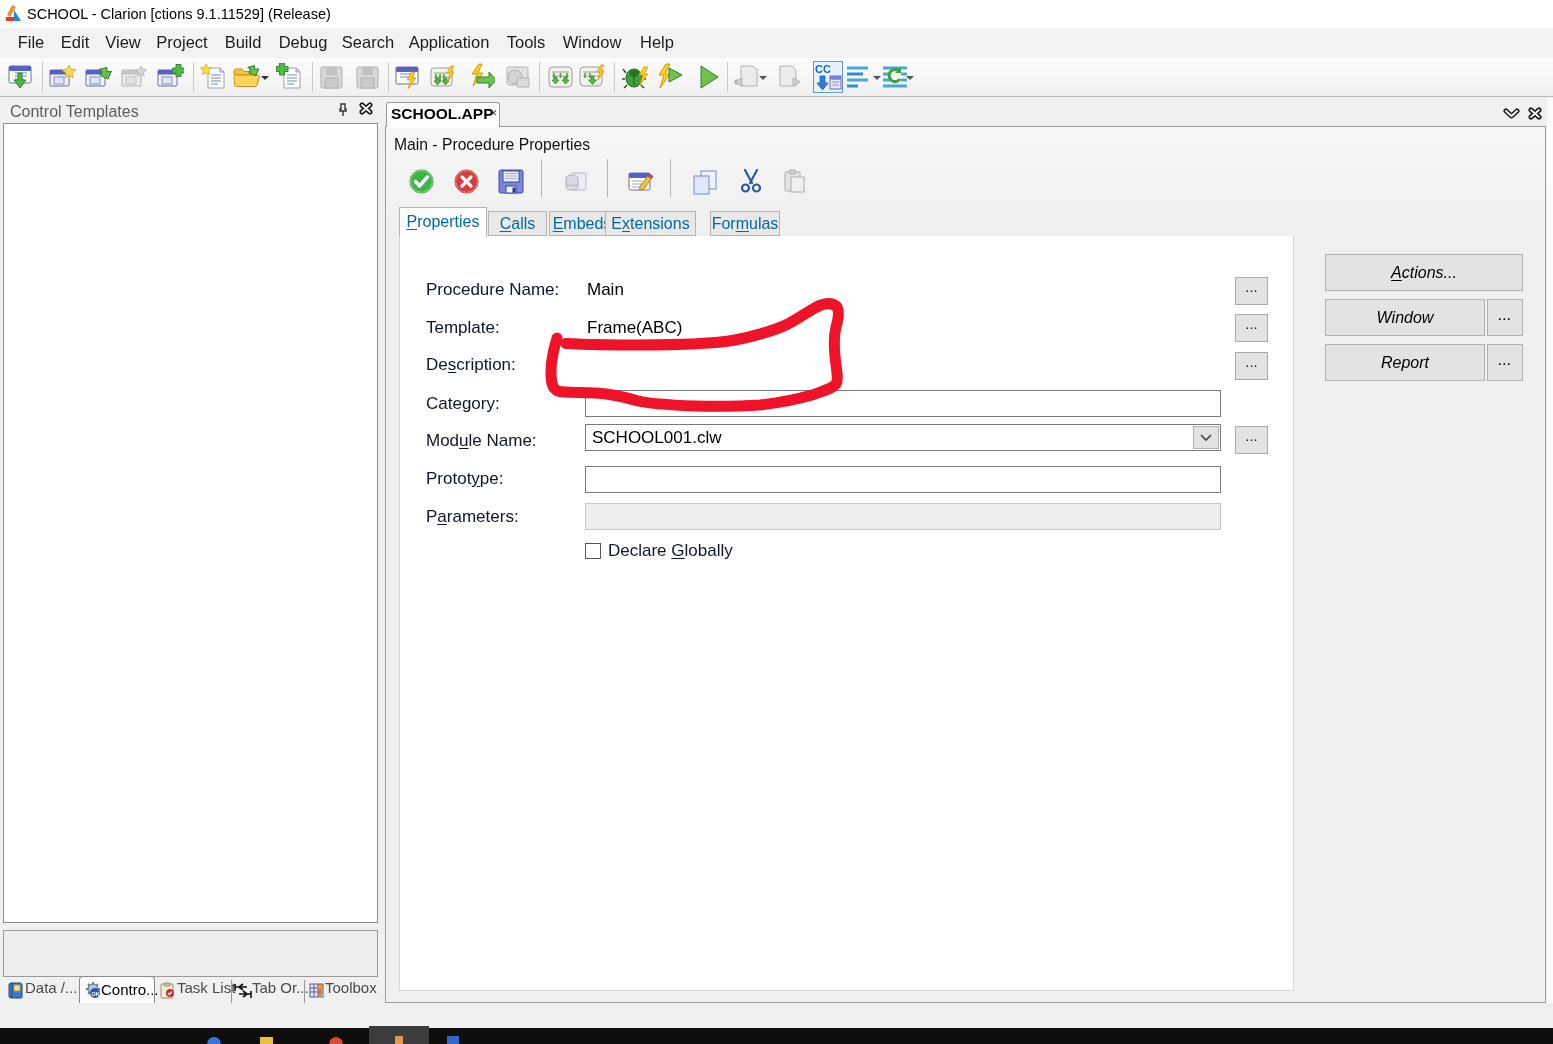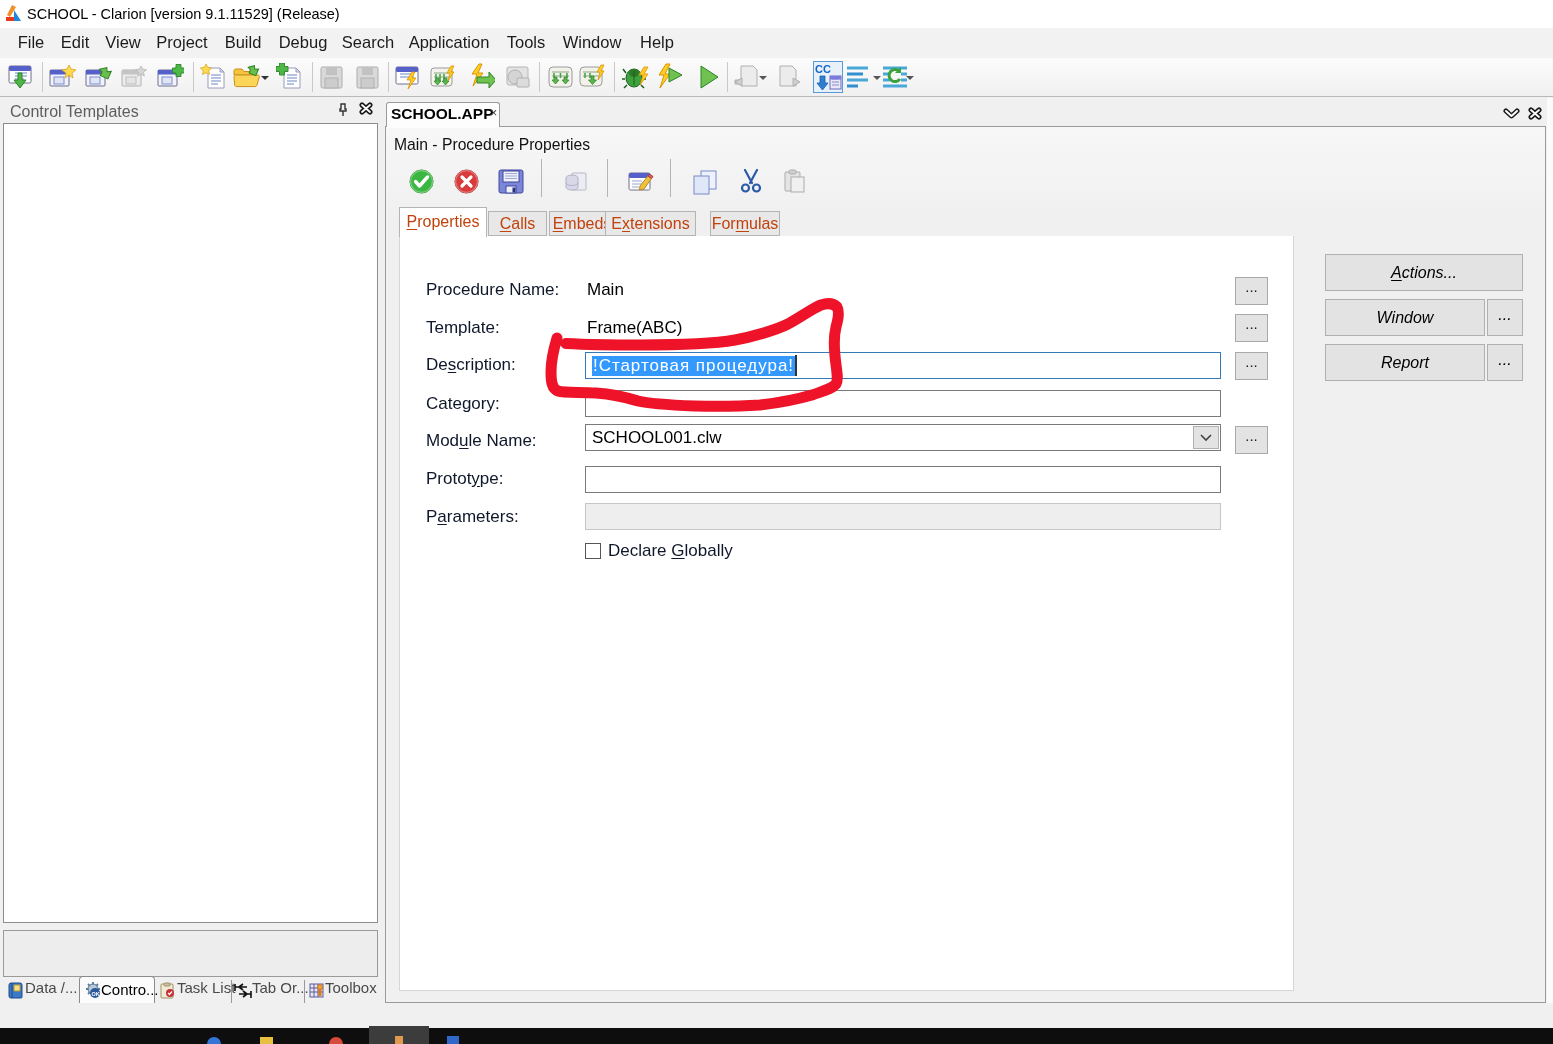--- a/index.html
+++ b/index.html
@@ -34,21 +34,21 @@
 #docwell { left:385px; top:126px; width:1161px; height:877px; background:linear-gradient(#f7f7f7, #f0f0f0 90px, #f0f0f0); border:1px solid #9b9b9b; }
 #doctab { left:386px; top:102px; width:114px; height:25px; background:#fdfdfd; border:1px solid #9b9b9b; border-bottom:none; border-radius:3px 3px 0 0; }
 #doctabtext { left:391px; top:105px; font-size:15.5px; font-weight:bold; color:#000; }
 #doctabx { left:490px; top:106px; font-size:12.5px; color:#444; }
 #dochdr { left:394px; top:136px; font-size:15.7px; color:#111; }
 
 
 .isep { position:absolute; width:1px; height:38px; background:#b5b5b5; top:159px; }
 
 
-.ftab { position:absolute; top:211px; height:25px; background:#e8e8e8; border:1px solid #b4b4b4; font-size:16px; color:#c2410c; text-align:center; }
+.ftab { position:absolute; top:211px; height:25px; background:#e8e8e8; border:1px solid #b4b4b4; font-size:16px; color:#0369a1; text-align:center; }
 #tabProps { top:207px; height:30px; background:#fff; border-bottom:none; z-index:3; }
 
 
 #pane { left:399px; top:236px; width:895px; height:755px; background:#fff; border:1px solid #d6d6d6; border-top:none; }
 
 
 .flabel { position:absolute; font-size:17px; color:#0f172a; }
 .fvalue { position:absolute; font-size:17px; color:#000; }
 .finput { position:absolute; left:585px; width:636px; height:27px; background:#fff; border:1px solid #7a7a7a; }
 .dots { position:absolute; left:1235px; width:33px; height:28px; background:#e3e3e3; border:1px solid #a9a9a9; text-align:center; font-size:15px; color:#222; line-height:18px; }
@@ -64,21 +64,21 @@
 </style>
 </head>
 <body>
 <div id="app">
   <div class="abs" id="titlebar"></div>
   <svg class="abs" style="left:6px;top:4px" width="17" height="20" viewBox="0 0 17 20">
     <polygon points="1,11 6,1 10,3 4,13" fill="#f0912f"></polygon>
     <polygon points="0,13 8,13 8,17 0,17" fill="#e8391d"></polygon>
     <polygon points="8,6 15,17 8,17" fill="#1e88e0"></polygon>
   </svg>
-  <div class="abs" id="titletext">SCHOOL - Clarion [version 9.1.11529] (Release)</div>
+  <div class="abs" id="titletext">SCHOOL - Clarion [ctions 9.1.11529] (Release)</div>
 
   <div class="abs" id="menubar">
     <span class="mi" style="left:31px">File</span>
     <span class="mi" style="left:75px">Edit</span>
     <span class="mi" style="left:123px">View</span>
     <span class="mi" style="left:182px">Project</span>
     <span class="mi" style="left:243px">Build</span>
     <span class="mi" style="left:303px">Debug</span>
     <span class="mi" style="left:368px">Search</span>
     <span class="mi" style="left:449px">Application</span>
@@ -328,24 +328,20 @@
   <div class="ftab" style="left:605px;width:91px;line-height:23px">E<u class="u">x</u>tensions</div>
   <div class="ftab" style="left:710px;width:70px;line-height:23px">For<u class="u">m</u>ulas</div>
 
   <div class="abs" id="pane"></div>
 
   <div class="flabel" style="left:426px;top:280px">Procedure Name:</div>
   <div class="fvalue" style="left:587px;top:280px">Main</div>
   <div class="flabel" style="left:426px;top:318px">Template:</div>
   <div class="fvalue" style="left:587px;top:318px">Frame(ABC)</div>
   <div class="flabel" style="left:426px;top:355px">De<u class="u">s</u>cription:</div>
-  <div class="finput" style="top:352px;border:1px solid #3579b8">
-      <span style="position:absolute;left:6px;top:3px;font-size:17px;background:#3399ff;color:#fff;padding:0 1px;letter-spacing:.95px">!Стартовая процедура!</span>
-      <span style="position:absolute;left:209px;top:2px;width:1.5px;height:21px;background:#333"></span>
-    </div>
   <div class="flabel" style="left:426px;top:394px">Category:</div>
   <div class="finput" style="top:390px"></div>
   <div class="flabel" style="left:426px;top:431px">Mod<u class="u">u</u>le Name:</div>
   <div class="finput" style="top:424px">
       <span style="position:absolute;left:6px;top:3px;font-size:17px">SCHOOL001.clw</span>
     <div style="position:absolute;right:1px;top:1px;width:26px;height:23px;background:#e3e3e3;border:1px solid #b0b0b0">
       <svg style="position:absolute;left:6px;top:7px" width="12" height="8" viewBox="0 0 12 8">
           <path d="M1 1 L6 6 L11 1" fill="none" stroke="#444" stroke-width="1.6"></path>
         </svg>
     </div>

